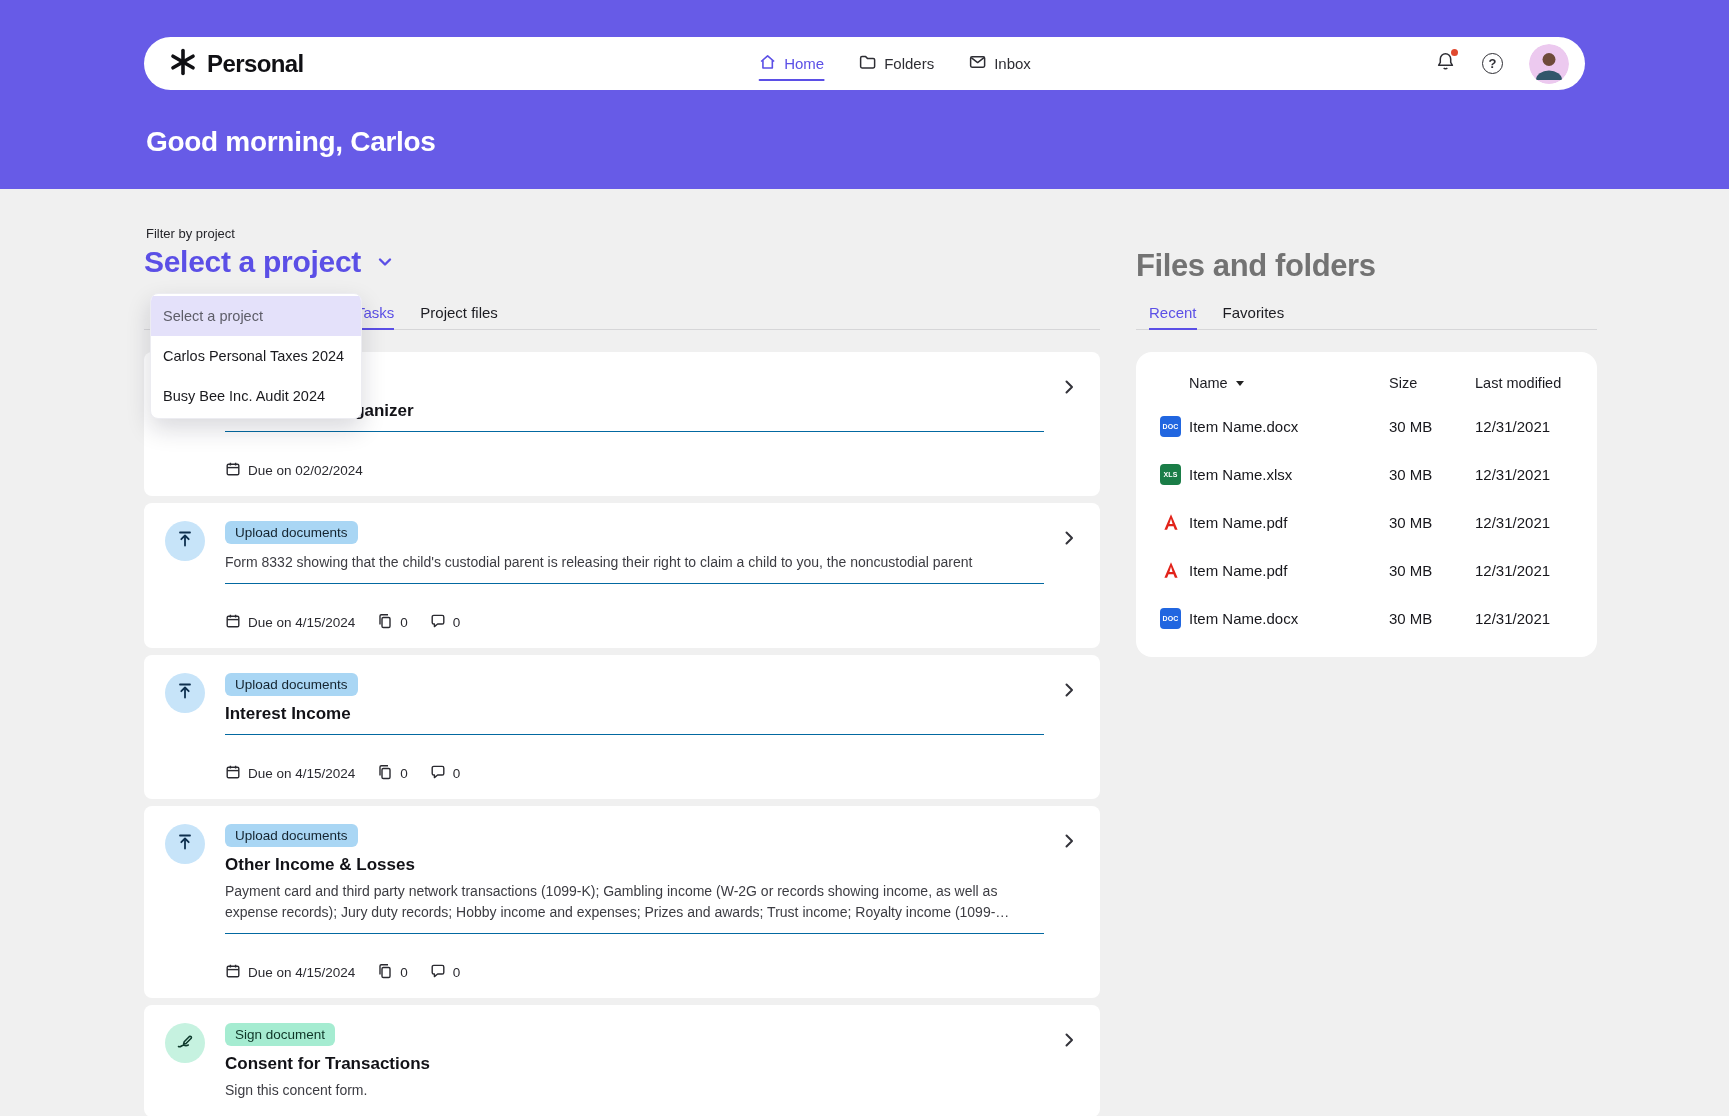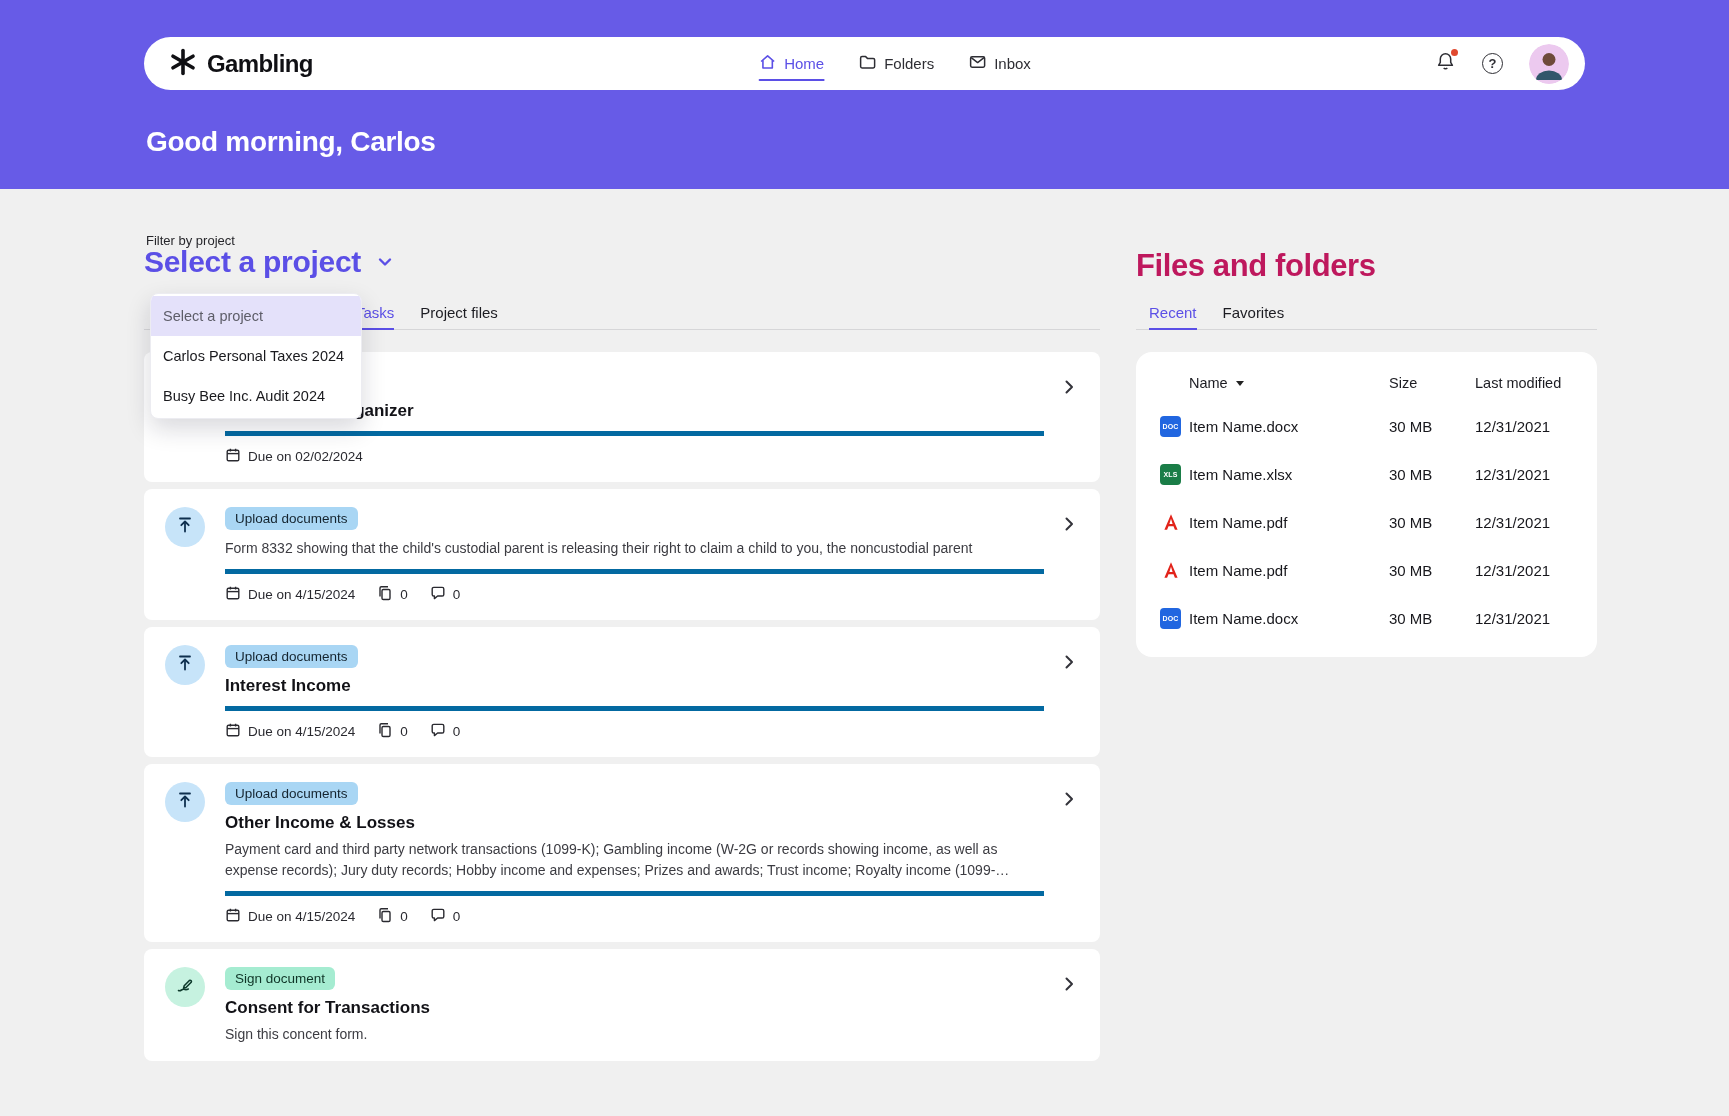--- a/index.html
+++ b/index.html
@@ -33,21 +33,21 @@
   .nav-item.active { color:var(--accent); }
   .nav-item.active::after { content:""; position:absolute; left:0; right:0; bottom:9px; height:2.5px; background:var(--accent); border-radius:2px; }
   .nav-right { margin-left:auto; display:flex; align-items:center; gap:26px; }
   .icon-btn { position:relative; display:flex; align-items:center; justify-content:center; cursor:pointer; }
   .notif-dot { position:absolute; top:-2px; right:-2px; width:7px; height:7px; border-radius:50%; background:var(--dot-red); }
   .help-circle { width:21px; height:21px; border:1.5px solid #2e2e34; border-radius:50%; font-size:13px; font-weight:700; color:#2e2e34; display:flex; align-items:center; justify-content:center; }
   .avatar { width:40px; height:40px; border-radius:50%; overflow:hidden; cursor:pointer; }
   .greeting { position:absolute; left:146px; top:126px; font-size:28px; font-weight:700; color:#fff; letter-spacing:-0.3px; }
 
   
-  .filter-label { position:absolute; left:146px; top:233px; font-size:13px; color:#26262b; }
+  .filter-label { position:absolute; left:146px; top:226px; font-size:13px; color:#26262b; }
   .project-select {
     position:absolute; left:144px; top:245px; display:flex; align-items:center; gap:14px;
     color:var(--accent); font-size:30px; font-weight:700; letter-spacing:-0.3px; cursor:pointer;
   }
   .tabs-row {
     position:absolute; top:300px; height:30px; border-bottom:1px solid #d6d6d8;
     display:flex; gap:26px; font-size:15px; z-index:1;
   }
   .tabs-left { left:144px; width:956px; padding-left:212px; }
   .tabs-right { left:1136px; width:461px; padding-left:13px; }
@@ -65,28 +65,28 @@
     margin-bottom:8px; background:var(--badge-blue-bg); color:#14242f;
   }
   .badge.green { background:var(--badge-green-bg); color:#0f3527; }
   .badge.spacer { visibility:hidden; }
   .card-title { font-size:17px; font-weight:700; color:#121217; margin-bottom:6px; }
   .card-desc {
     font-size:14px; color:#3c3c42; line-height:1.5;
     display:-webkit-box; -webkit-line-clamp:2; -webkit-box-orient:vertical; overflow:hidden;
   }
   .card-footer {
-    border-top:5px solid #0369a1; margin-top:10px; padding-top:11px;
+    border-top:1px solid #0369a1; margin-top:10px; padding-top:29px;
     display:flex; align-items:center; gap:22px; font-size:13.5px; color:#2a2a30;
   }
   .footer-item { display:flex; align-items:center; gap:7px; }
   .card-chevron { position:absolute; right:22px; top:26px; cursor:pointer; }
 
   
-  .panel-title { position:absolute; left:1136px; top:248px; font-size:31px; font-weight:700; letter-spacing:-0.4px; color:#be185d; }
+  .panel-title { position:absolute; left:1136px; top:248px; font-size:31px; font-weight:700; letter-spacing:-0.4px; color:#737373; }
   .files-card {
     position:absolute; left:1136px; top:352px; width:461px; height:305px;
     background:#fff; border-radius:16px; padding:16px 24px 10px; z-index:1;
   }
   .files-grid-row { display:grid; grid-template-columns:29px 1fr 86px 98px; align-items:center; }
   .files-head { height:30px; font-size:14.5px; color:#1c1c22; margin-bottom:4px; }
   .head-name { display:flex; align-items:center; cursor:pointer; }
   .sort-tri { width:0; height:0; border-left:4.5px solid transparent; border-right:4.5px solid transparent; border-top:5.5px solid #222; margin-left:8px; display:inline-block; }
   .file-row { height:48px; font-size:15px; color:#17171c; cursor:pointer; }
   .file-icon { width:21px; height:21px; border-radius:4px; display:flex; align-items:center; justify-content:center; font-size:7px; font-weight:700; color:#fff; letter-spacing:0.2px; }
@@ -112,21 +112,21 @@
     <div class="brand">
       <span>
         <svg width="30" height="30" viewBox="0 0 30 30">
             <g stroke="#101014" stroke-width="3.6" stroke-linecap="round">
               <line x1="15" y1="3.5" x2="15" y2="26.5"></line>
               <line x1="5" y1="9.2" x2="25" y2="20.8"></line>
               <line x1="25" y1="9.2" x2="5" y2="20.8"></line>
             </g>
           </svg>
       </span>
-      <span class="brand-name">Gambling</span>
+      <span class="brand-name">Personal</span>
     </div>
 
     <div class="nav-center">
       <div class="nav-item active">
         <span>
           <svg width="18" height="18" viewBox="0 0 18 18" fill="none" stroke="#5b4fe6" stroke-width="1.6" stroke-linejoin="round">
               <path d="M2.5 8.5 L9 2.8 L15.5 8.5"></path>
               <path d="M4.3 7.2 V15 H13.7 V7.2"></path>
             </svg>
         </span>

